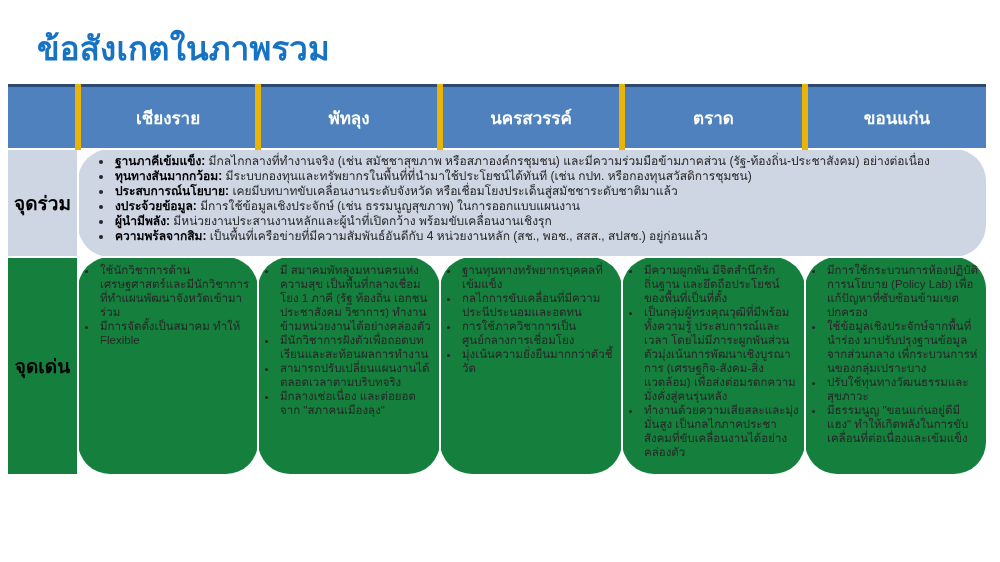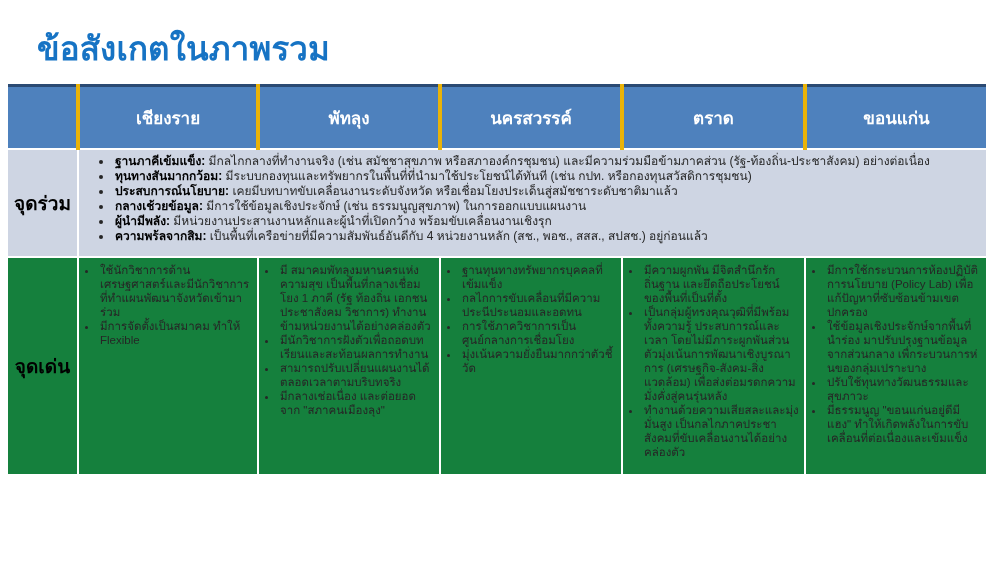--- a/index.html
+++ b/index.html
@@ -40,41 +40,42 @@
     overflow: hidden;
   }
   
   .prov-table thead th {
     background: #4e81bd;
     color: #ffffff;
     font-size: 17px;
     font-weight: bold;
     height: 59px;
     text-align: center;
-    border-left: 4px solid #eab308;
+    border-left: 6px solid #eab308;
   }
   .prov-table thead th:first-child { border-left: none; }
   
   .prov-table tbody tr { border-top: 2px solid #ffffff; }
   .prov-table tbody th.row-label {
     font-size: 19px;
     font-weight: bold;
     color: #000000;
     text-align: center;
     vertical-align: middle;
     margin-top: 28px;
   }
   tr.row-common  > th, tr.row-common  > td { background: #ced5e3; }
   tr.row-strength > th, tr.row-strength > td { background: #15803d; }
   tr.row-common  { height: 108px; }
   tr.row-strength { height: 217px; }
   .prov-table tbody td {
     border-left: 2px solid #ffffff;
     vertical-align: top;
     color: #262626;
+    border-radius: 32px;
   }
   
   td.common-cell { padding: 4px 10px 4px 4px; }
   ul.bullets {
     margin: 0;
     padding-left: 30px;
     list-style-type: disc;
   }
   td.common-cell ul.bullets {
     font-size: 12px;
@@ -116,21 +117,21 @@
       </tr>
     </thead>
     <tbody>
       <tr class="row-common">
         <th class="row-label">จุดร่วม</th>
         <td class="common-cell" colspan="5">
           <ul class="bullets">
               <li><b>ฐานภาคีเข้มแข็ง:</b> มีกลไกกลางที่ทำงานจริง (เช่น สมัชชาสุขภาพ หรือสภาองค์กรชุมชน) และมีความร่วมมือข้ามภาคส่วน (รัฐ-ท้องถิ่น-ประชาสังคม) อย่างต่อเนื่อง</li>
               <li><b>ทุนทางสันมากกว้อม:</b> มีระบบกองทุนและทรัพยากรในพื้นที่ที่นำมาใช้ประโยชน์ได้ทันที (เช่น กปท. หรือกองทุนสวัสดิการชุมชน)</li>
               <li><b>ประสบการณ์นโยบาย:</b> เคยมีบทบาทขับเคลื่อนงานระดับจังหวัด หรือเชื่อมโยงประเด็นสู่สมัชชาระดับชาติมาแล้ว</li>
-              <li><b>กลางเช้วยข้อมูล:</b> มีการใช้ข้อมูลเชิงประจักษ์ (เช่น ธรรมนูญสุขภาพ) ในการออกแบบแผนงาน</li>
+              <li><b>งประจ้วยข้อมูล:</b> มีการใช้ข้อมูลเชิงประจักษ์ (เช่น ธรรมนูญสุขภาพ) ในการออกแบบแผนงาน</li>
               <li><b>ผู้นำมีพลัง:</b> มีหน่วยงานประสานงานหลักและผู้นำที่เปิดกว้าง พร้อมขับเคลื่อนงานเชิงรุก</li>
               <li><b>ความพร้ลจากสิม:</b> เป็นพื้นที่เครือข่ายที่มีความสัมพันธ์อันดีกับ 4 หน่วยงานหลัก (สช., พอช., สสส., สปสช.) อยู่ก่อนแล้ว</li>
             </ul>
         </td>
       </tr>
       <tr class="row-strength">
         <th class="row-label">จุดเด่น</th>
         <td class="strength-cell">
           <ul class="bullets">
               <li>ใช้นักวิชาการด้านเศรษฐศาสตร์และมีนักวิชาการที่ทำแผนพัฒนาจังหวัดเข้ามาร่วม</li>

